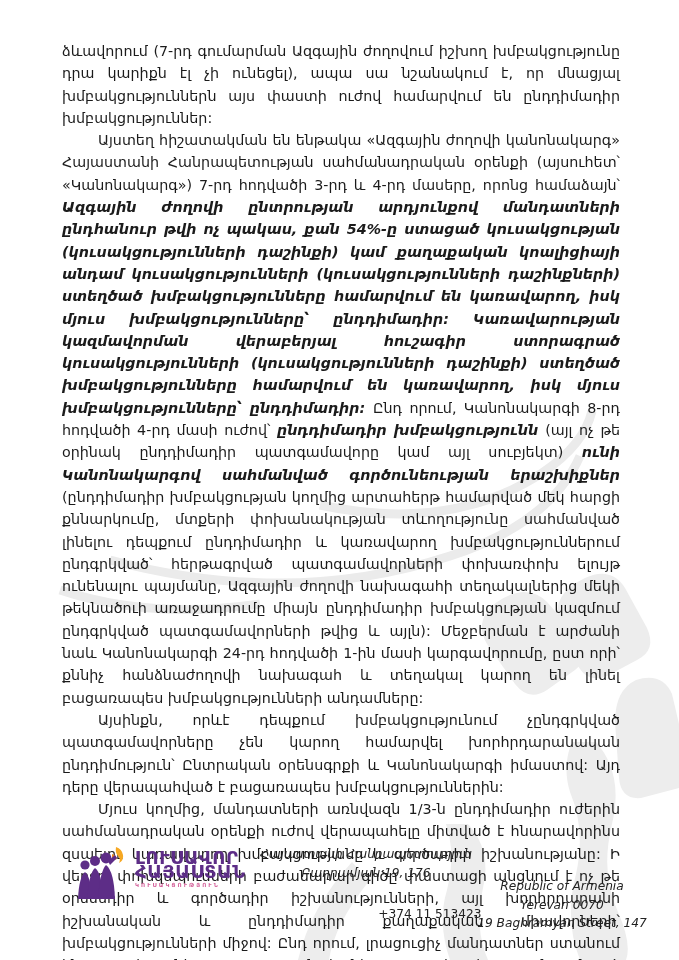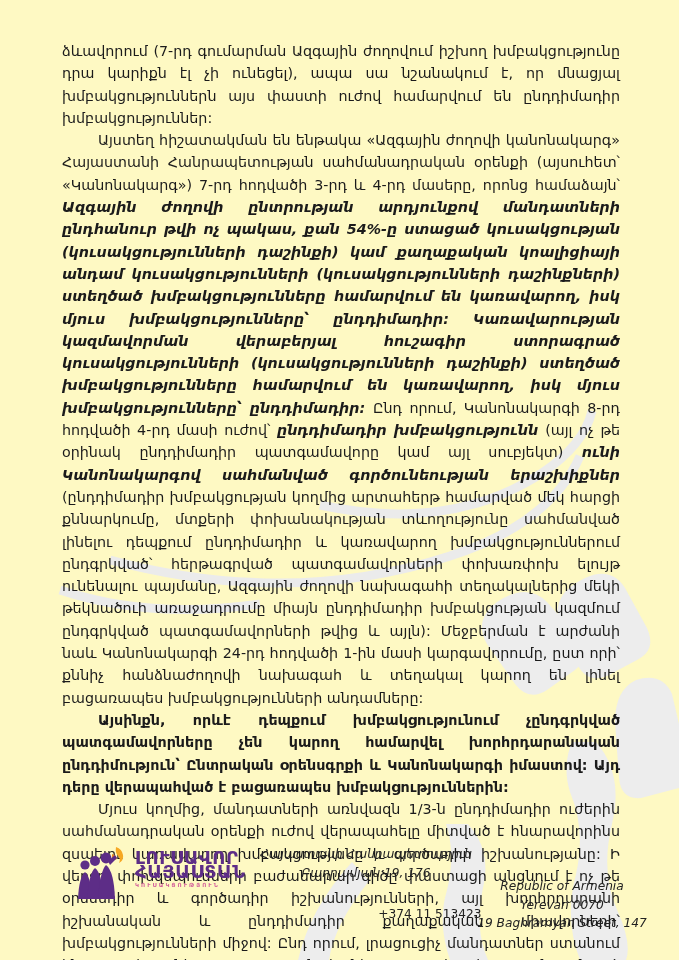--- a/index.html
+++ b/index.html
@@ -1,36 +1,36 @@
 <!DOCTYPE html>
 <html><head>
 <meta charset="utf-8">
 <style>
   html,body { margin:0; padding:0; background:#888; }
   .doc {
     position:relative;
     width:679px; height:960px;
     margin:0 auto;
-    background:#fef9c3;
+    background:#ffffff;
     overflow:hidden;
     font-family:"DejaVu Sans", sans-serif;
   }
   .watermark { position:absolute; left:0; top:0; z-index:0; }
   .text-block {
     position:absolute; left:62px; top:40px; width:558px; z-index:1;
     color:#1b1b1b;
     font-size:14.3px;
     line-height:22.3px;
     text-align:justify;
   }
   .para { margin:0; text-indent:36px; }
   .para.no-indent { text-indent:0; }
   .rg { font-weight:normal; font-style:normal; }
   .bi { font-weight:bold; font-style:italic; }
-  .bd { font-weight:bold; font-style:normal; }
+  .bd { font-weight:normal; font-style:normal; }
 
   .footer { position:absolute; left:0; top:0; width:679px; height:960px; z-index:2; pointer-events:none; }
   .footer * { pointer-events:auto; }
 
   .logo { position:absolute; left:72px; top:845px; display:flex; align-items:flex-start; gap:5px; }
   .logo-text { display:flex; flex-direction:column; margin-top:6px; }
   .logo-title { color:#5d2d87; font-weight:bold; font-size:18px; line-height:14px; letter-spacing:0.5px; }
   .logo-sub { color:#d4639b; font-size:5.6px; letter-spacing:2.1px; margin-top:3px; font-weight:bold; }
 
   .addr { position:absolute; top:845px; text-align:center; font-style:italic; font-size:12.2px; line-height:18.5px; color:#222; }

